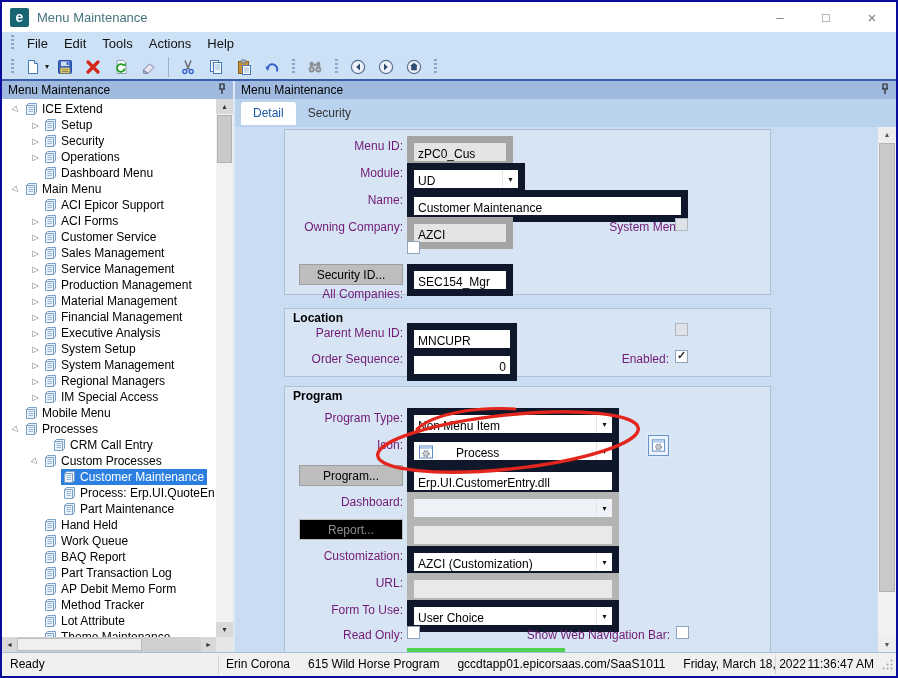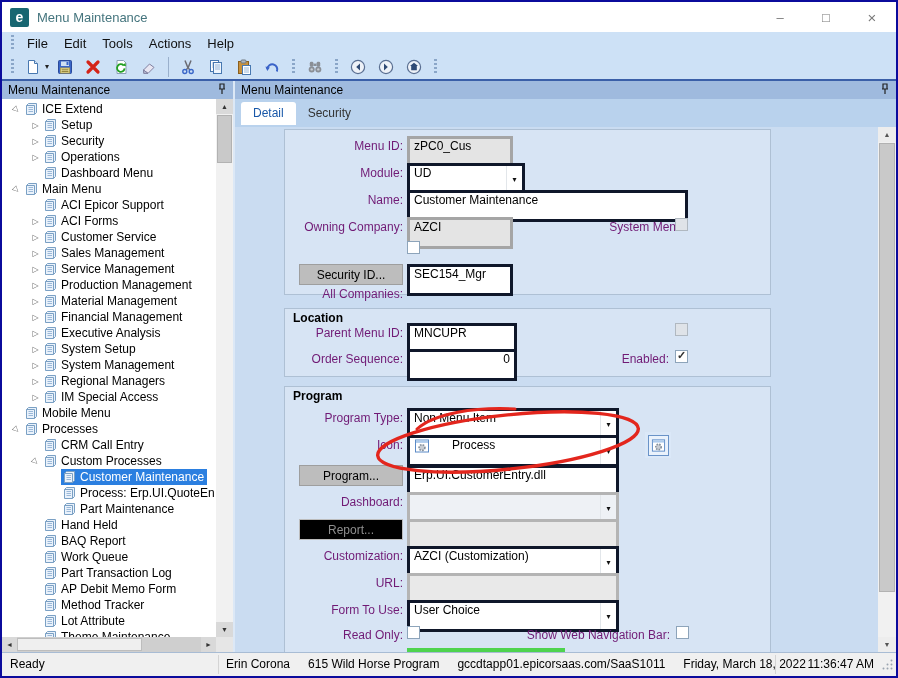--- a/index.html
+++ b/index.html
@@ -58,22 +58,22 @@
   .right-panel{flex:1 1 auto;position:relative;display:flex;flex-direction:column;background:#cadcf1;min-width:0;}
   .tabstrip{height:28px;background:#b9d2ed;display:flex;align-items:flex-start;padding:3px 0 0 6px;flex:0 0 auto;}
   .tab{font-size:12px;padding:4px 12px 5px;color:#333;cursor:default;}
   .tab.active{background:#fff;color:#1857a8;border-radius:3px 3px 0 0;}
   .content{position:absolute;top:46px;left:0;right:18px;bottom:0;background:#cadcf1;overflow:hidden;}
   .right-vscroll{position:absolute;top:46px;right:0;bottom:0;width:18px;background:#f1f1f1;}
 
   .group{position:absolute;background:#d7e4f4;border:1px solid #aec0d4;}
   .group-title{position:absolute;left:8px;top:2px;font-size:12px;font-weight:bold;color:#000;}
   .flabel{position:absolute;font-size:12px;color:#701a75;text-align:right;}
-  .field,.combo{position:absolute;height:32px;background:#fff;border:3px solid #0f172a;font-size:12px;color:#000;
-         display:flex;align-items:flex-start;padding:0 4px;overflow:hidden;white-space:nowrap;}
+  .field,.combo{position:absolute;height:32px;background:#fff;border:7px solid #0f172a;font-size:12px;color:#000;
+         display:flex;align-items:flex-end;padding:0 4px;overflow:hidden;white-space:nowrap;}
   .field.ro{background:#e4e4e4;border-color:#a5a5a5;}
   .field.dis{background:#e9e9e9;border-color:#b4b4b4;}
   .field.num{justify-content:flex-end;}
   .combo{padding-right:18px;}
   .combo.dis{background:#eef1f5;border-color:#b4b4b4;}
   .combo-btn{position:absolute;right:0;top:0;bottom:0;width:16px;display:flex;align-items:center;justify-content:center;
              font-size:8px;color:#111;background:#fff;border-left:1px solid #e2e6ea;}
   .combo.dis .combo-btn{background:#eef1f5;}
   .gbutton{position:absolute;height:21px;background:#bdbdbd;border:1px solid #9e9e9e;font-size:12px;color:#000;
            display:flex;align-items:center;justify-content:center;}
@@ -464,21 +464,21 @@
                 <span class="tree-arrow exp">▷</span>
                 <span class="tree-node">
                   <span class="tree-ico"><svg viewBox="0 0 15 14" width="15" height="14">
                       <path d="M2.5,3.5 l2,-2 h8 v9 l-2,2 h-8 z" fill="#eaf2fb" stroke="#7aa0c4"></path>
                       <path d="M2.5,3.5 h8 v9" fill="none" stroke="#7aa0c4"></path>
                       <path d="M4.5,5.5 h4.5 M4.5,7.5 h4.5 M4.5,9.5 h4.5" stroke="#9ab8d8"></path>
                     </svg></span>
                   <span class="tree-label">Processes</span>
                 </span>
               </div>
-              <div class="tree-row" style="padding-left: 27px;">
+              <div class="tree-row" style="padding-left: 27px; margin-left: 9px;">
                 <span class="tree-arrow"></span>
                 <span class="tree-node">
                   <span class="tree-ico"><svg viewBox="0 0 15 14" width="15" height="14">
                       <path d="M2.5,3.5 l2,-2 h8 v9 l-2,2 h-8 z" fill="#eaf2fb" stroke="#7aa0c4"></path>
                       <path d="M2.5,3.5 h8 v9" fill="none" stroke="#7aa0c4"></path>
                       <path d="M4.5,5.5 h4.5 M4.5,7.5 h4.5 M4.5,9.5 h4.5" stroke="#9ab8d8"></path>
                     </svg></span>
                   <span class="tree-label">CRM Call Entry</span>
                 </span>
               </div>
@@ -538,32 +538,32 @@
                 </span>
               </div>
               <div class="tree-row" style="padding-left: 27px;">
                 <span class="tree-arrow"></span>
                 <span class="tree-node">
                   <span class="tree-ico"><svg viewBox="0 0 15 14" width="15" height="14">
                       <path d="M2.5,3.5 l2,-2 h8 v9 l-2,2 h-8 z" fill="#eaf2fb" stroke="#7aa0c4"></path>
                       <path d="M2.5,3.5 h8 v9" fill="none" stroke="#7aa0c4"></path>
                       <path d="M4.5,5.5 h4.5 M4.5,7.5 h4.5 M4.5,9.5 h4.5" stroke="#9ab8d8"></path>
                     </svg></span>
+                  <span class="tree-label">Work Queue</span>
+                </span>
+              </div>
+              <div class="tree-row" style="padding-left: 27px;">
+                <span class="tree-arrow"></span>
+                <span class="tree-node">
+                  <span class="tree-ico"><svg viewBox="0 0 15 14" width="15" height="14">
+                      <path d="M2.5,3.5 l2,-2 h8 v9 l-2,2 h-8 z" fill="#eaf2fb" stroke="#7aa0c4"></path>
+                      <path d="M2.5,3.5 h8 v9" fill="none" stroke="#7aa0c4"></path>
+                      <path d="M4.5,5.5 h4.5 M4.5,7.5 h4.5 M4.5,9.5 h4.5" stroke="#9ab8d8"></path>
+                    </svg></span>
                   <span class="tree-label">BAQ Report</span>
-                </span>
-              </div>
-              <div class="tree-row" style="padding-left: 27px;">
-                <span class="tree-arrow"></span>
-                <span class="tree-node">
-                  <span class="tree-ico"><svg viewBox="0 0 15 14" width="15" height="14">
-                      <path d="M2.5,3.5 l2,-2 h8 v9 l-2,2 h-8 z" fill="#eaf2fb" stroke="#7aa0c4"></path>
-                      <path d="M2.5,3.5 h8 v9" fill="none" stroke="#7aa0c4"></path>
-                      <path d="M4.5,5.5 h4.5 M4.5,7.5 h4.5 M4.5,9.5 h4.5" stroke="#9ab8d8"></path>
-                    </svg></span>
-                  <span class="tree-label">Work Queue</span>
                 </span>
               </div>
               <div class="tree-row" style="padding-left: 27px;">
                 <span class="tree-arrow"></span>
                 <span class="tree-node">
                   <span class="tree-ico"><svg viewBox="0 0 15 14" width="15" height="14">
                       <path d="M2.5,3.5 l2,-2 h8 v9 l-2,2 h-8 z" fill="#eaf2fb" stroke="#7aa0c4"></path>
                       <path d="M2.5,3.5 h8 v9" fill="none" stroke="#7aa0c4"></path>
                       <path d="M4.5,5.5 h4.5 M4.5,7.5 h4.5 M4.5,9.5 h4.5" stroke="#9ab8d8"></path>
                     </svg></span>

